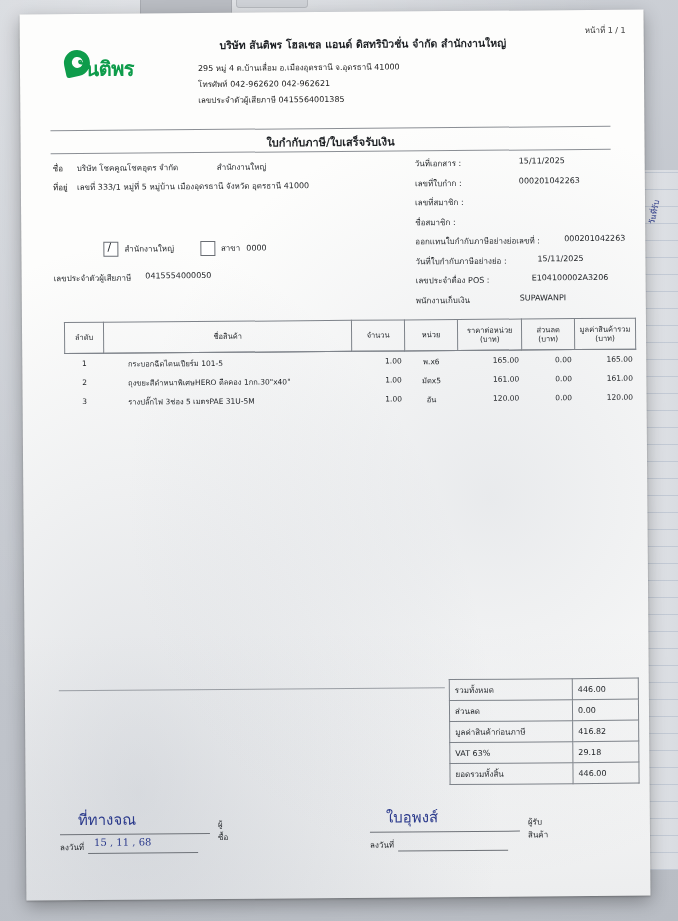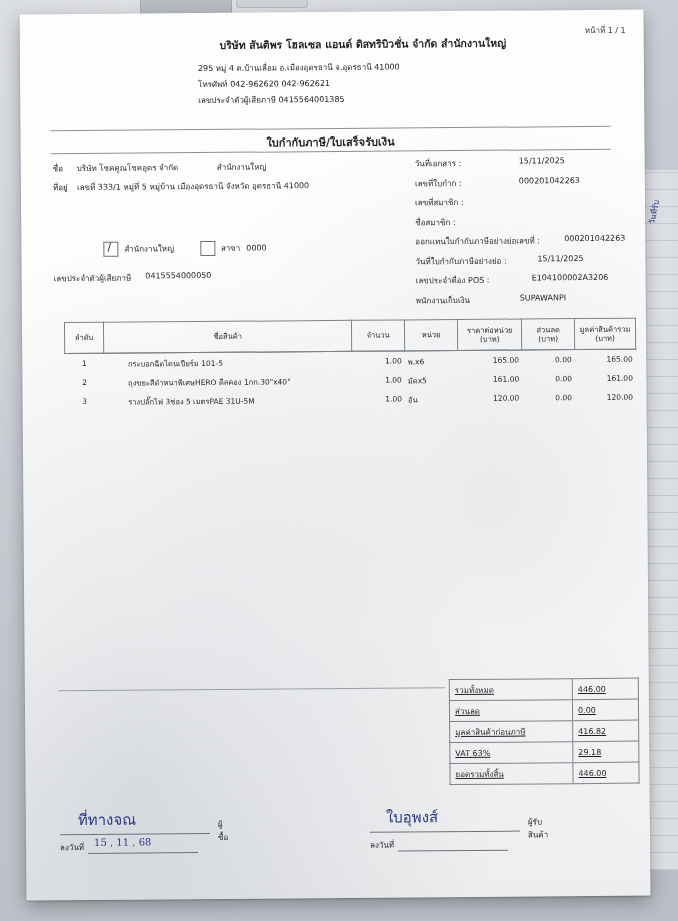--- a/index.html
+++ b/index.html
@@ -101,30 +101,30 @@
 
   
   .table{position:absolute;left:42px;top:308px;width:572px;font-size:7.5px;}
   .table table{border-collapse:collapse;width:100%;}
   .table th,.table td{border:1px solid #7e838a;padding:2px 3px;}
   .table thead th{height:26px;font-weight:normal;font-size:7.5px;text-align:center;vertical-align:middle;line-height:1.25;}
   .table tbody td{border:none;height:15px;}
   .t-no{width:36px;text-align:center;}
   .t-name{width:270px;}
   .t-qty{width:52px;text-align:right;}
-  .t-unit{width:54px;text-align:left;}
+  .t-unit{width:54px;text-align:center;}
   .t-price{width:66px;text-align:right;}
   .t-disc{width:52px;text-align:right;}
   .t-total{width:62px;text-align:right;}
   .table tbody td.t-name{text-align:left;padding-left:24px;}
 
   
   .totals{position:absolute;left:424px;top:668px;width:190px;font-size:8px;}
   .totals table{border-collapse:collapse;width:100%;}
-  .totals td{border:1px solid #7e838a;padding:3px 5px;height:14px;text-decoration:underline;}
+  .totals td{border:1px solid #7e838a;padding:3px 5px;height:14px;}
   .totals td.k{width:112px;}
   .totals td.v{text-align:left;}
   .totals-rule{
     position:absolute;left:34px;top:676px;width:386px;height:0;border-top:1px solid #9a9ea4;
   }
 
   
   .sigs{position:absolute;left:34px;top:800px;width:560px;font-size:8px;}
   .sig{position:absolute;}
   .sig .line{border-bottom:1px solid #6e7278;width:150px;height:20px;}
@@ -156,20 +156,24 @@
 <div class="bg-top-object2"></div>
 <div class="bg-paper-right">
   <div class="grid"></div>
 </div>
 <div class="note-right">วันที่รับ</div>
 
 <div class="sheet">
 
   <div class="pagecount">หน้าที่ 1 / 1</div>
 
+  <div class="logo">
+    <div class="mark"></div>
+    <div class="word">ันติพร</div>
+  </div>
 
   <div class="head">
     <div class="co">บริษัท สันติพร โฮลเซล แอนด์ ดิสทริบิวชั่น จำกัด สำนักงานใหญ่</div>
     <div class="ln">295 หมู่ 4 ต.บ้านเลื่อม อ.เมืองอุดรธานี จ.อุดรธานี 41000</div>
     <div class="ln">โทรศัพท์  042-962620    042-962621</div>
     <div class="ln">เลขประจำตัวผู้เสียภาษี   0415564001385</div>
   </div>
 
   <div class="title-bar">
     <div class="t">ใบกำกับภาษี/ใบเสร็จรับเงิน</div>

